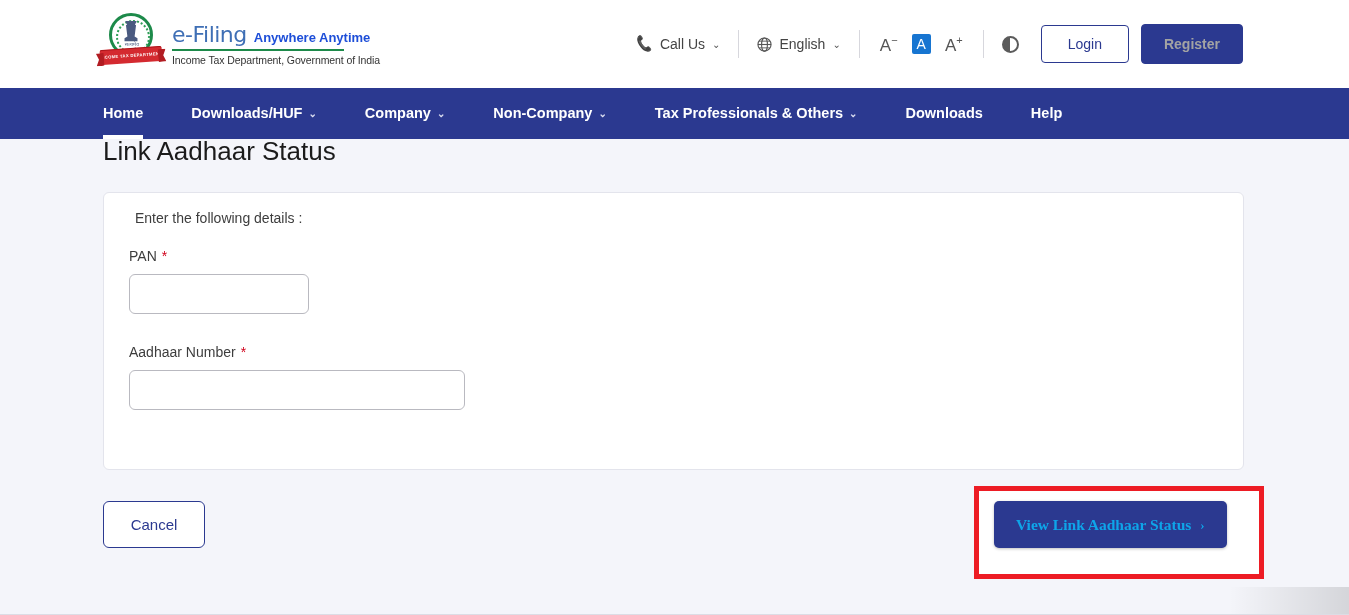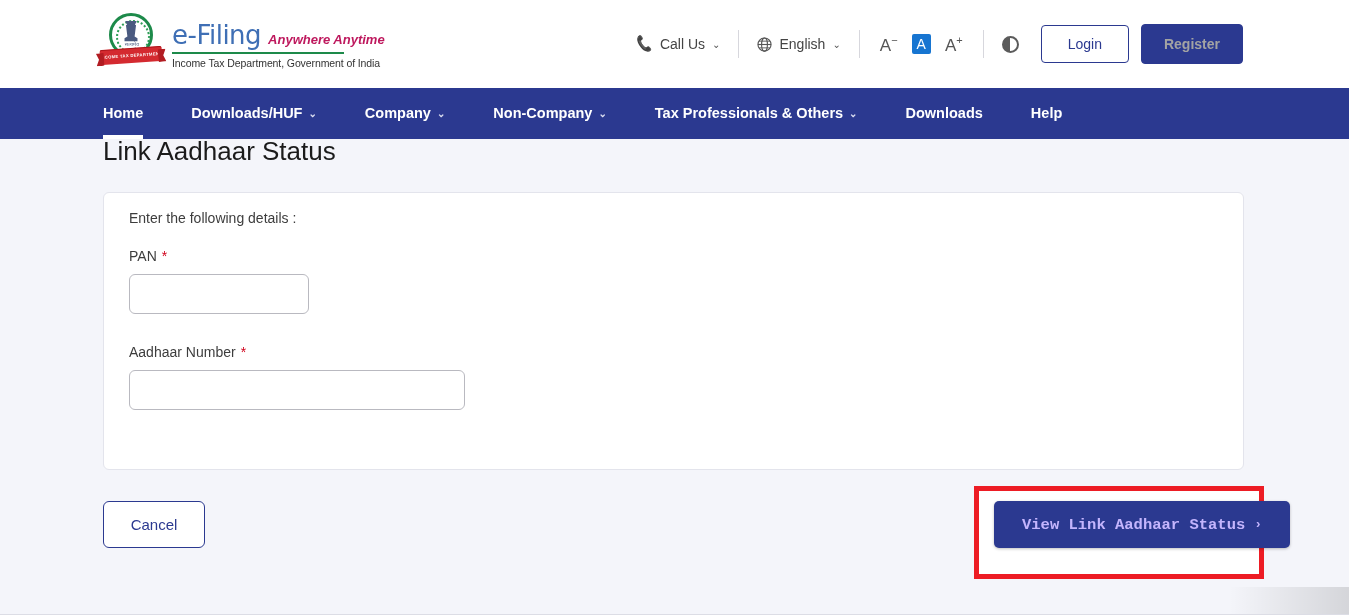--- a/index.html
+++ b/index.html
@@ -57,26 +57,26 @@
   .emblem-ribbon:before, .emblem-ribbon:after {
     content: ""; position: absolute; top: 3px; width: 8px; height: 13px;
     background: #b21c22;
   }
   .emblem-ribbon:before { left: -4px; clip-path: polygon(0 0,100% 0,100% 100%,0 100%,35% 50%); }
   .emblem-ribbon:after  { right: -4px; clip-path: polygon(0 0,100% 0,65% 50%,100% 100%,0 100%); }
 
   .brand-text { margin-left: 10px; padding-top: 4px; }
   .brand-line1 { display: flex; align-items: baseline; }
   .brand-efiling {
-    font-size: 26px; color: #3f6fb5; letter-spacing: -.5px;
+    font-size: 22px; color: #3f6fb5; letter-spacing: -.5px;
     font-family: "DejaVu Sans", sans-serif;
   }
   .brand-tag {
-    margin-left: 7px; font-size: 13px; color: #be185d;
-    font-style: italic; font-weight: bold;
+    margin-left: 7px; font-size: 13px; color: #1d4ed8;
+    font-weight: bold;
   }
   .brand-rule { height: 2px; background: #1d8a4a; margin-top: 2px; width: 172px; }
   .brand-line2 { font-size: 10.5px; color: #333; margin-top: 3px; letter-spacing: -.1px; }
 
   
   .hdr-controls {
     position: absolute; right: 0; top: 0; height: 88px;
     display: flex; align-items: center; padding-right: 106px;
   }
   .hdr-item {
@@ -147,21 +147,21 @@
     font-family: Liberation Sans, sans-serif;
   }
   .card {
     position: absolute; left: 103px; top: 192px;
     width: 1141px; height: 278px;
     background: #ffffff;
     border: 1px solid #e3e4ec;
     border-radius: 6px;
   }
   .card-lead {
-    position: absolute; left: 25px; top: 17px;
+    position: absolute; left: 31px; top: 17px;
     font-size: 14px; color: #3d3d3d;
   }
   .field-label {
     font-size: 14px; color: #3d3d3d;
   }
   .req { color: #d0021b; margin-left: 5px; }
   .fgroup-pan { position: absolute; left: 25px; top: 55px; }
   .fgroup-aadhaar { position: absolute; left: 25px; top: 151px; }
   .fgroup-pan .field-label, .fgroup-aadhaar .field-label { display: block; margin-bottom: 10px; }
   .inp {
@@ -183,25 +183,25 @@
     font-family: Liberation Sans, sans-serif;
   }
   .highlight-box {
     position: absolute; left: 974px; top: 486px;
     width: 290px; height: 93px;
     border: 5px solid #ed1c24;
     background: #ffffff;
   }
   .btn-primary {
     position: absolute; left: 994px; top: 501px;
-    height: 47px; padding: 0 28px;
+    height: 47px; padding: 0 22px;
     background: #2b3990; border: none; border-radius: 5px;
-    color: #c4b5fd; font-size: 15.5px; font-weight: bold;
+    color: #0ea5e9; font-size: 15.5px; font-weight: bold;
     cursor: pointer; display: flex; align-items: center; gap: 9px;
-    font-family: Liberation Mono, monospace;
+    font-family: Liberation Serif, serif;
     box-shadow: 0 1px 3px rgba(0,0,0,.25);
   }
   .btn-primary .chev { font-size: 13px; font-weight: bold; }
 
   .corner-shadow {
     position: absolute; right: 0; bottom: 0;
     width: 120px; height: 28px;
     background: linear-gradient(to left, rgba(0,0,0,.13), rgba(0,0,0,0));
     pointer-events: none;
   }

